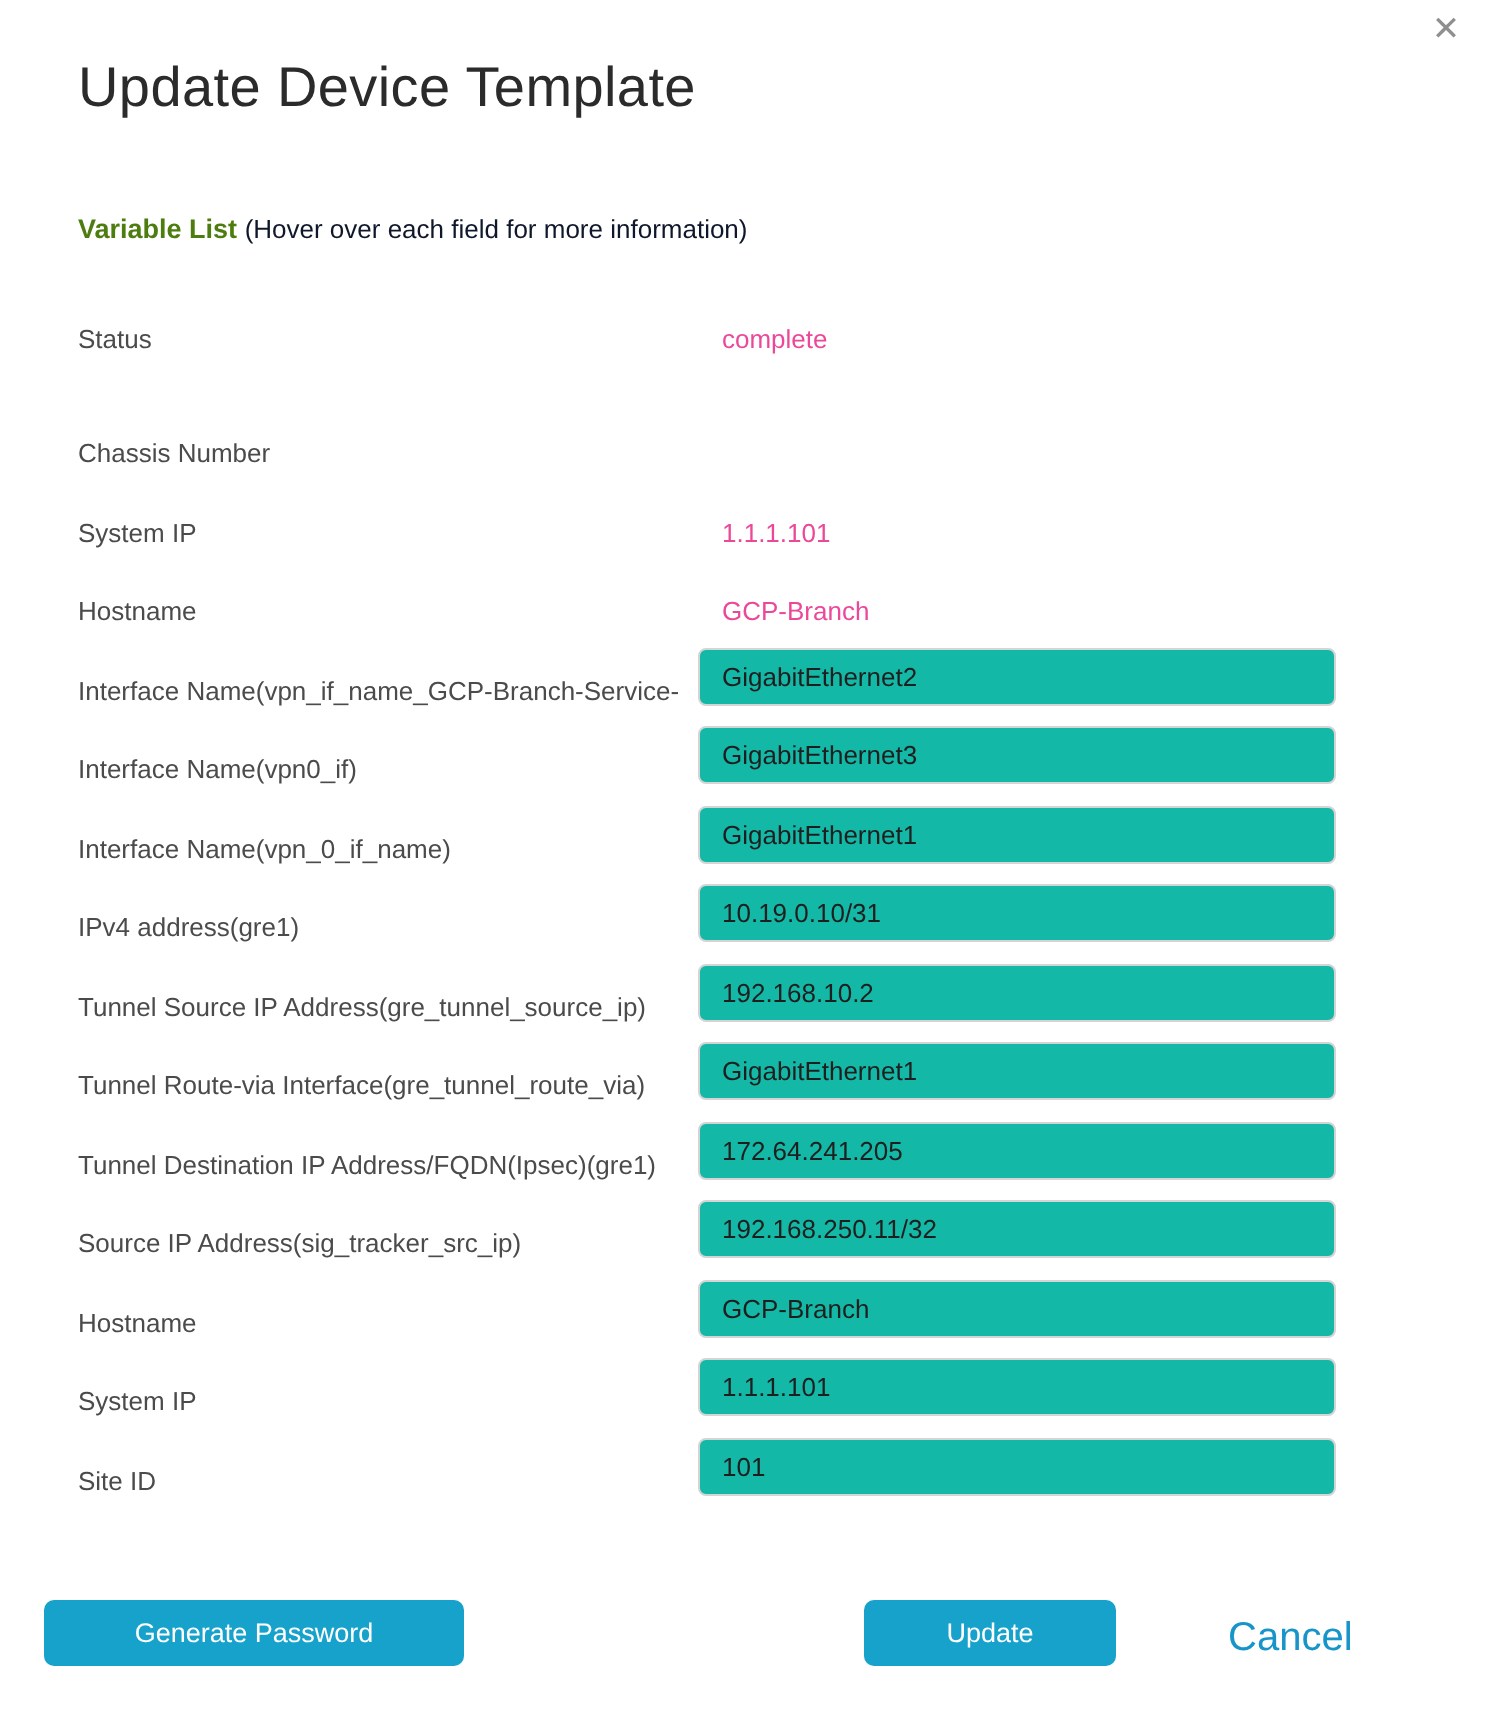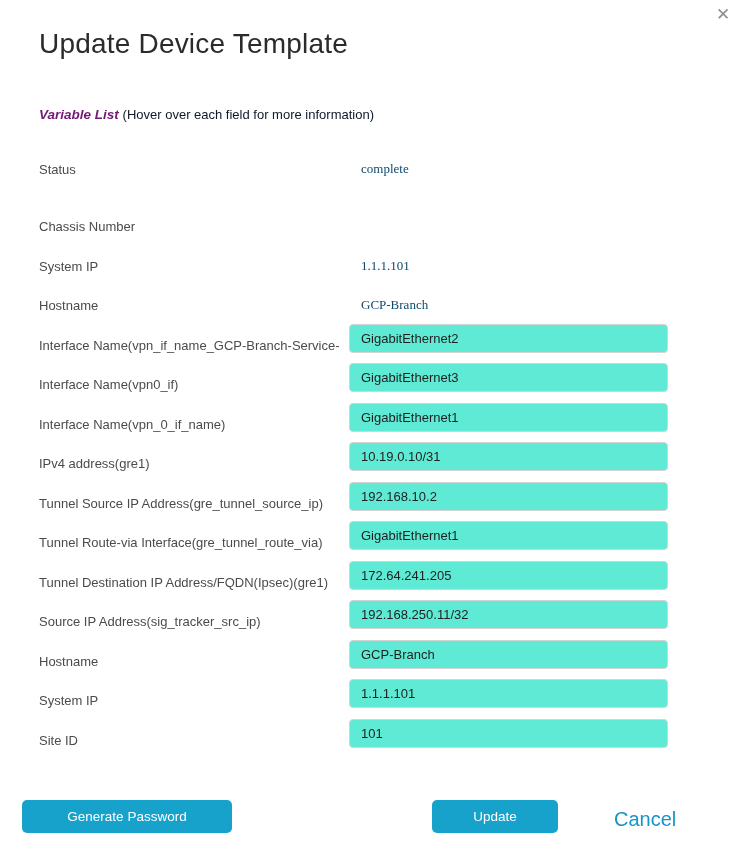--- a/index.html
+++ b/index.html
@@ -32,53 +32,52 @@
     font-size: 28px;
     font-weight: 400;
     letter-spacing: 0.2px;
     color: #2b2b2b;
   }
   .section-heading {
     margin-top: 47px;
     font-size: 13.5px;
     color: #454545;
   }
-  .section-heading .strong { font-weight: bold; color: #701a75; font-style: italic; }
+  .section-heading .strong { font-weight: bold; color: #4d7c0f; }
   .section-heading .hint { font-weight: 400; color: #0f172a; font-size: 13px; }
   .rows { margin-top: 15px; width: 629px; }
   .row {
     display: flex;
     align-items: flex-end;
     height: 39.5px;
   }
   .row.extra-gap { margin-top: 18px; }
   .row-label {
     width: 310px;
     min-width: 310px;
     font-size: 13px;
     color: #4b4b4b;
     white-space: nowrap;
     overflow: hidden;
   }
   .row-value {
     font-size: 13px;
-    color: #0c4a6e;
+    color: #ec4899;
     padding-left: 12px;
-    font-family: Liberation Serif, serif;
   }
   .row input[type="text"] {
     width: 319px;
     height: 29px;
     border: 1px solid #d4d4d4;
     border-radius: 4px;
     padding: 0 8px 0 11px;
     font-size: 13px;
     color: #1f1f1f;
     font-family: "Liberation Sans", "DejaVu Sans", sans-serif;
-    background: #5eead4;
+    background: #14b8a6;
     outline: none;
   }
   .footer {
     position: absolute;
     left: 0; top: 800px;
     width: 752px; height: 34px;
   }
   .btn {
     position: absolute;
     height: 33px;

